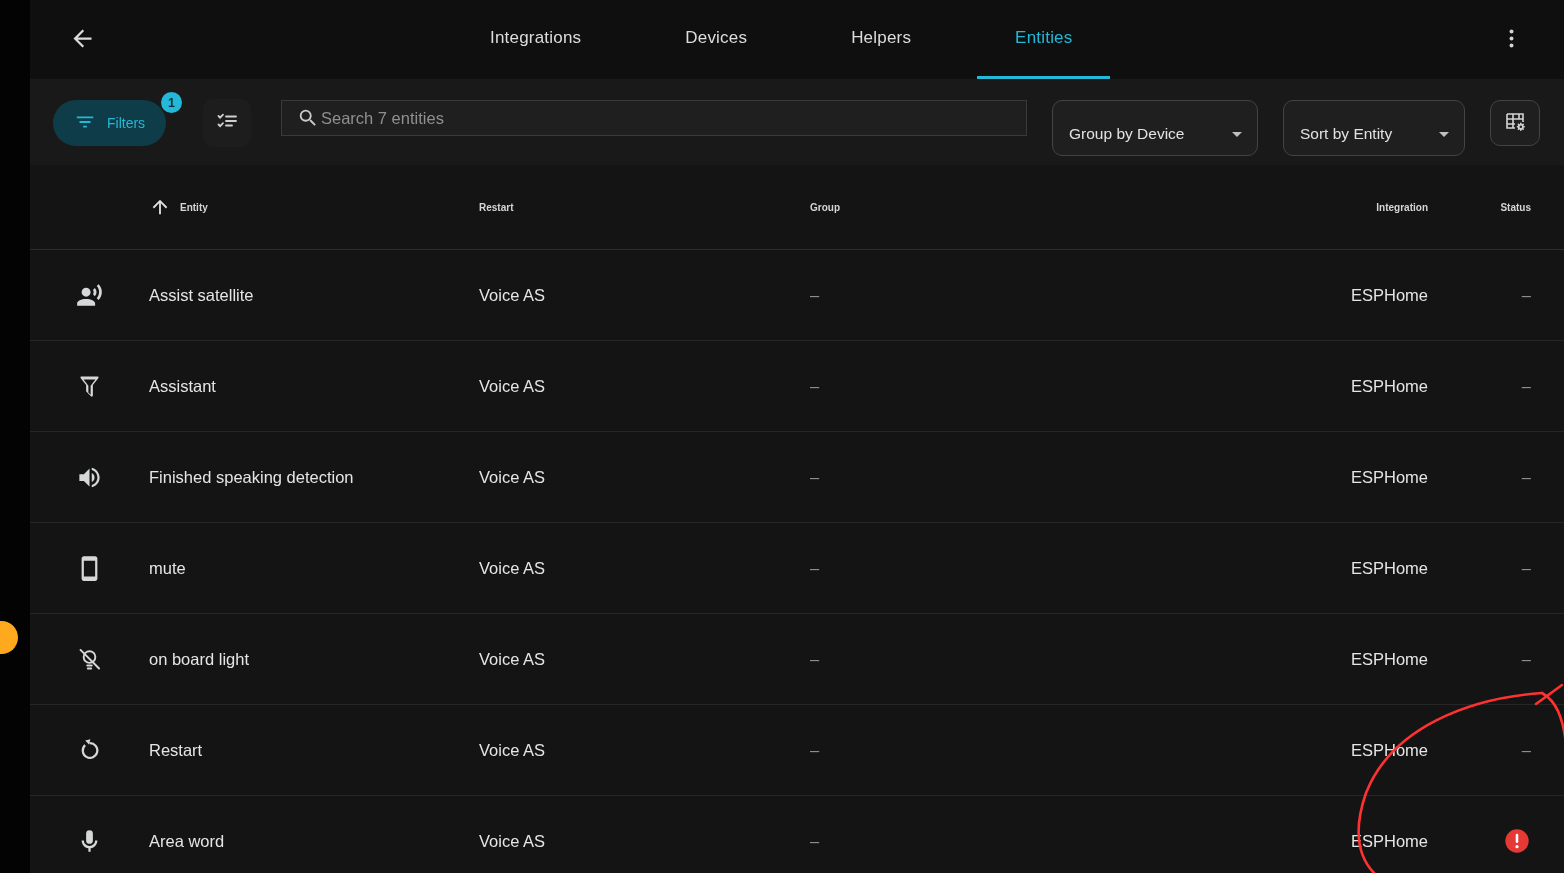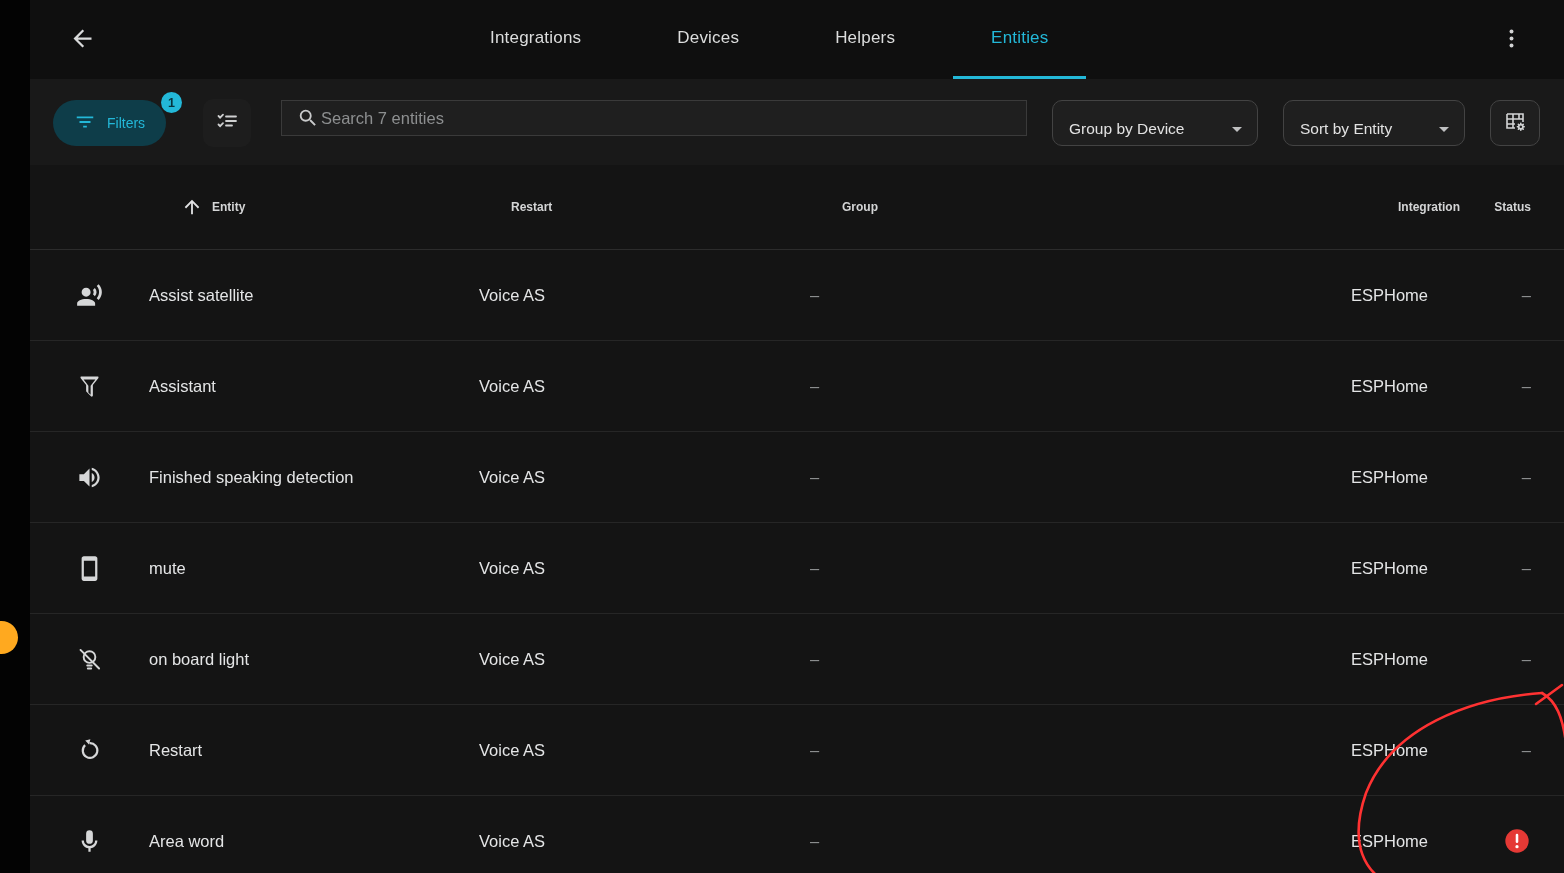--- a/index.html
+++ b/index.html
@@ -4,21 +4,21 @@
 <style>
   html,body{margin:0;padding:0;background:#000;}
   .screen{position:relative;width:1564px;height:873px;background:#141414;overflow:hidden;
           font-family:"Liberation Sans",sans-serif;color:#e6e6e6;}
 
   
   .topbar{position:absolute;left:0;top:0;width:100%;height:79px;background:#0f0f0f;}
   .back-btn{position:absolute;left:64px;top:22px;width:36px;height:36px;display:flex;
             align-items:center;justify-content:center;color:#d9dadb;cursor:pointer;}
   .back-btn svg{width:27px;height:27px;}
-  .tabs{position:absolute;left:452px;top:0;height:79px;display:flex;gap:20px;}
+  .tabs{position:absolute;left:452px;top:0;height:79px;display:flex;gap:28px;}
   .tab{display:flex;align-items:center;padding:0 38px;font-size:17px;color:#dcdddd;
        border-bottom:3px solid transparent;box-sizing:border-box;cursor:pointer;letter-spacing:.2px;}
   .tab.active{color:var(--accent,#23b8d8);border-bottom-color:var(--accent,#23b8d8);}
   .kebab-btn{position:absolute;right:38px;top:22px;width:30px;height:36px;display:flex;
              align-items:center;justify-content:center;color:#d2d3d4;cursor:pointer;}
   .kebab-btn svg{width:25px;height:25px;}
 
   
   .toolbar-strip{position:absolute;left:0;top:79px;width:100%;height:86px;background:#191919;}
   .filters-btn{position:absolute;left:53px;top:100px;height:46px;border-radius:23px;background:#0e3d49;
@@ -33,36 +33,36 @@
                  color:#cfd0d1;cursor:pointer;}
   .selection-btn svg{width:24px;height:24px;}
   .search-box{position:absolute;left:281px;top:100px;width:746px;height:36px;border-radius:0;
               background:#1f1f1f;border:1px solid #3a3a3a;display:flex;align-items:center;
               padding:0 15px;box-sizing:border-box;}
   .search-box .mag{width:22px;height:22px;color:#c9cacb;flex:0 0 auto;display:flex;}
   .search-box svg{width:22px;height:22px;}
   .search-box input{flex:1;background:transparent;border:0;outline:0;color:#e3e3e3;
                     font-size:16.5px;font-family:inherit;}
   .search-box input::placeholder{color:#8d8f90;}
-  .dropdown{position:absolute;top:100px;height:46px;border-radius:10px;background:#1f1f1f;
+  .dropdown{position:absolute;top:100px;height:56px;border-radius:10px;background:#1f1f1f;
             border:1px solid #434343;display:flex;align-items:center;justify-content:space-between;
             padding:12px 8px 0 16px;box-sizing:border-box;color:#e2e2e2;font-size:15.5px;cursor:pointer;}
   .dropdown .caret{width:24px;height:24px;color:#bfc0c1;display:flex;}
   .dropdown svg{width:24px;height:24px;}
   .dd-group{left:1052px;width:206px;}
   .dd-sort{left:1283px;width:182px;}
   .tablecog-btn{position:absolute;left:1490px;top:100px;width:50px;height:46px;border-radius:10px;
                 background:#1f1f1f;border:1px solid #434343;display:flex;align-items:center;
                 justify-content:center;color:#d3d4d5;cursor:pointer;box-sizing:border-box;}
   .tablecog-btn svg{width:24px;height:24px;}
 
   
   .table-wrap{position:absolute;left:30px;top:165px;right:0;bottom:0;}
   .thead{display:flex;align-items:center;height:84px;border-bottom:1px solid #2c2c2c;
-         color:#d4d5d6;font-size:12px;font-weight:700;padding-left:32px;}
+         color:#d4d5d6;font-size:10px;font-weight:700;}
   .trow{display:flex;align-items:center;height:90px;border-bottom:1px solid #262626;
         font-size:16.5px;cursor:pointer;}
   .cell{box-sizing:border-box;padding-right:12px;white-space:nowrap;overflow:hidden;}
   .c-icon{flex:0 0 119px;display:flex;justify-content:center;padding:0;}
   .c-entity{flex:0 0 330px;}
   .c-device{flex:0 0 331px;}
   .c-area{flex:0 0 329px;}
   .c-integration{flex:0 0 301px;text-align:right;}
   .c-status{flex:1 1 auto;display:flex;align-items:center;justify-content:flex-end;padding-right:33px;}
   .trow .c-entity,.trow .c-device,.trow .c-integration{color:#e4e5e6;}

